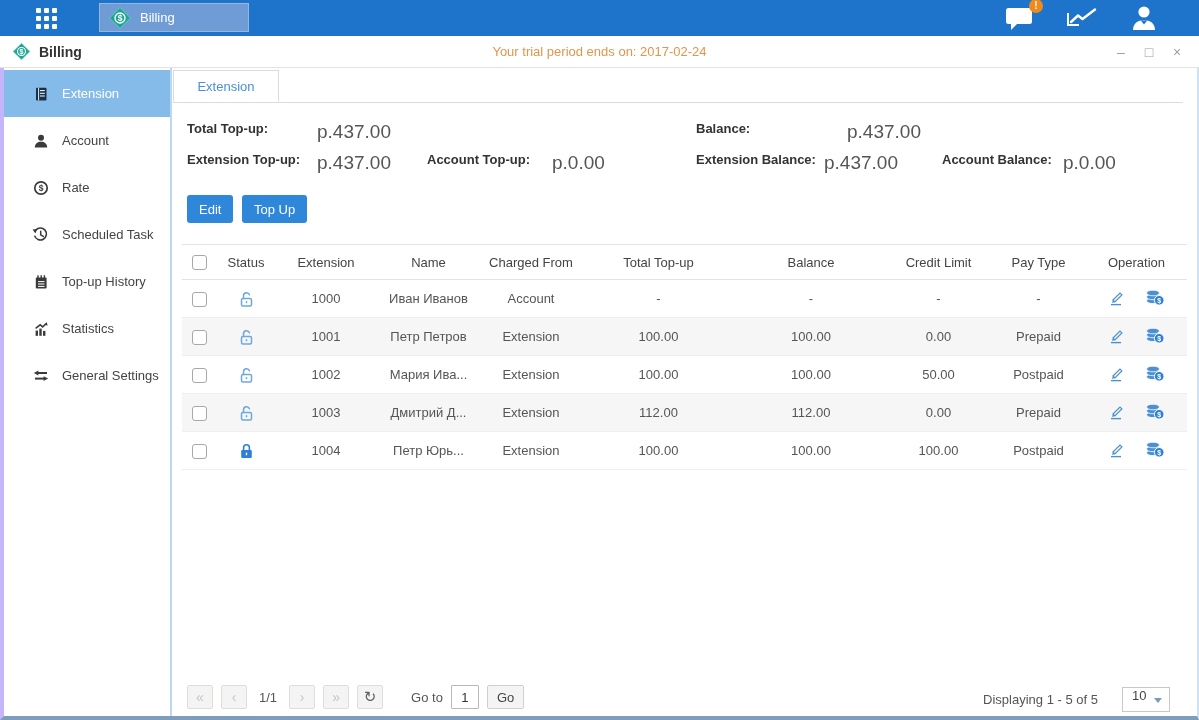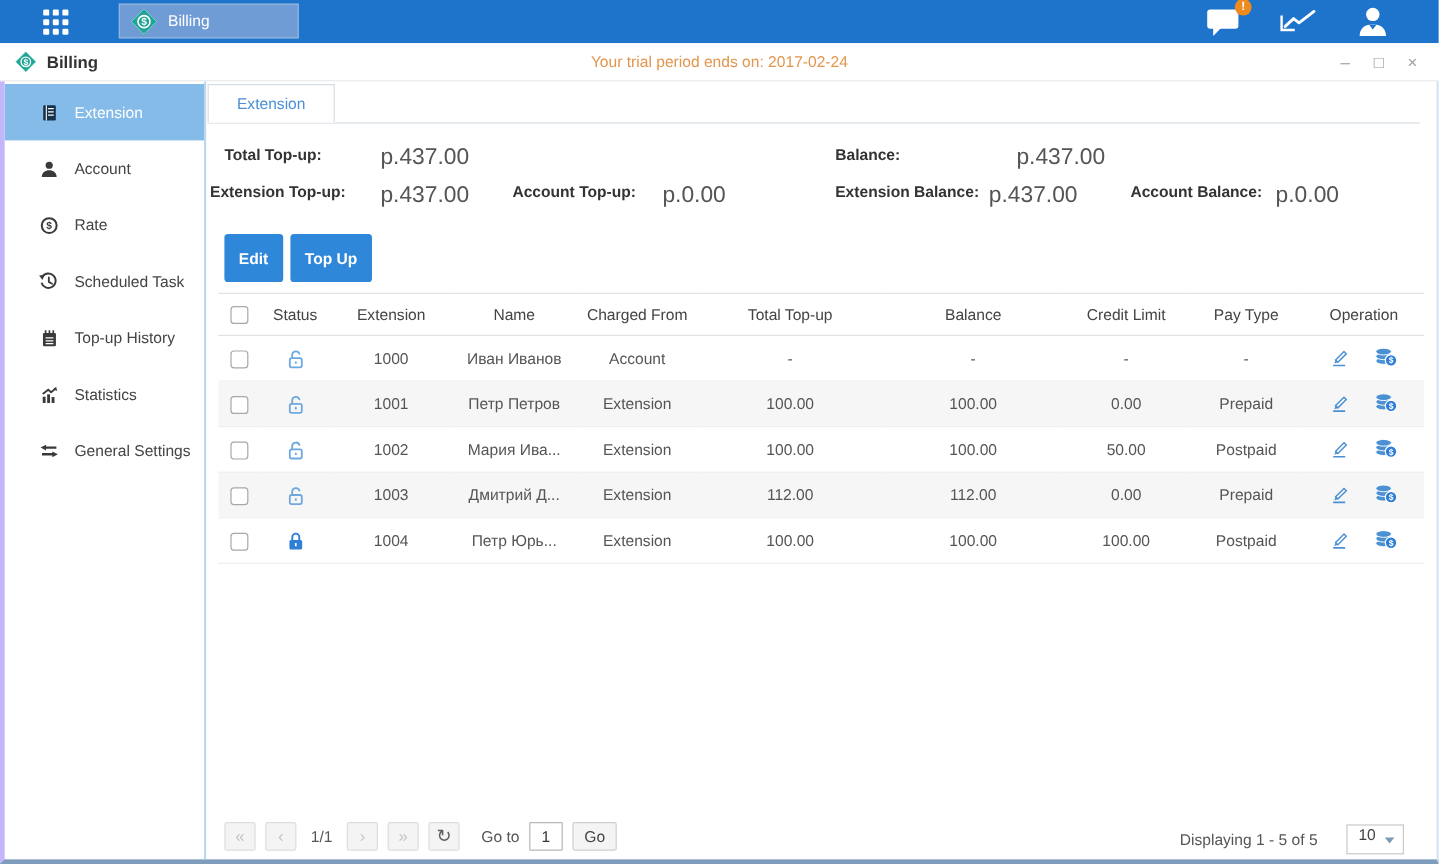--- a/index.html
+++ b/index.html
@@ -39,22 +39,22 @@
 
   
   .main{position:absolute;left:168px;top:0;right:0;bottom:0;background:#fff;}
   .tabbar{position:absolute;left:1px;right:14px;top:2px;height:32px;border-bottom:1px solid #d5dde5;}
   .tab{position:absolute;left:0;top:0;height:32px;width:106px;background:#fff;border:1px solid #d5dde5;border-bottom:1px solid #fff;
     box-sizing:border-box;display:flex;align-items:center;justify-content:center;font-size:13px;color:#4a90d9;cursor:pointer;}
 
   .sum-label{position:absolute;font-size:13px;font-weight:bold;color:#333;white-space:nowrap;}
   .sum-value{position:absolute;font-size:19px;color:#555;white-space:nowrap;}
 
-  .btn{position:absolute;height:40px;background:#2e87d8;color:#fff;border:none;border-radius:3px;
-    font-size:13px;font-family:inherit;cursor:pointer;padding:0 12px;font-weight:bold;}
+  .btn{position:absolute;height:28px;background:#2e87d8;color:#fff;border:none;border-radius:3px;
+    font-size:13px;font-family:inherit;cursor:pointer;padding:0 12px;}
 
   
   .ext-table{position:absolute;left:10px;top:176px;width:1005px;border-collapse:collapse;table-layout:fixed;font-size:13px;}
   .ext-table th{font-weight:normal;color:#444;height:32px;border-top:1px solid #e2e2e2;border-bottom:1px solid #e2e2e2;text-align:center;}
   .ext-table td{height:35px;text-align:center;color:#555;border-bottom:1px solid #eeeeee;overflow:hidden;white-space:nowrap;}
   .ext-table tbody tr:nth-child(even){background:#f6f6f6;}
   input[type=checkbox]{appearance:none;-webkit-appearance:none;width:15px;height:15px;border:1px solid #a8a8a8;
     border-radius:3px;background:#fff;margin:0;vertical-align:middle;cursor:pointer;}
   .status-cell svg{display:none;vertical-align:middle;}
   .status-cell.lock-unlocked svg.lock-open{display:inline;}
@@ -62,21 +62,21 @@
   .op-cell span{display:inline-block;vertical-align:middle;cursor:pointer;}
   .op-cell .op-edit{margin-right:16px;}
 
   
   .footer{position:absolute;left:15px;right:27px;top:617px;height:28px;font-size:13px;color:#555;}
   .pager{display:flex;align-items:center;gap:8px;}
   .pg-btn{width:26px;height:24px;background:#f4f4f4;border:1px solid #e0ddd9;border-radius:2px;
     display:flex;align-items:center;justify-content:center;color:#c8c4c0;font-size:14px;cursor:pointer;box-sizing:border-box;}
   .pg-btn.refresh{color:#5f5f5f;font-size:15px;}
   .pg-text{padding:0 4px;}
-  .goto-label{margin-left:10px;}
+  .goto-label{margin-left:20px;}
   .goto-input{width:26px;height:22px;border:1px solid #b8b8b8;border-radius:1px;text-align:center;font-size:13px;
     font-family:inherit;color:#333;padding:0;}
   .go-btn{height:24px;background:#f4f4f4;border:1px solid #cfcfcf;border-radius:2px;font-size:13px;
     font-family:inherit;color:#444;padding:0 9px;cursor:pointer;}
   .footer-right{position:absolute;right:0;top:0;height:28px;display:flex;align-items:center;gap:24px;}
   .page-size{position:relative;width:48px;height:25px;border:1px solid #c9c9c9;background:#fff;
     display:flex;align-items:flex-start;padding-left:9px;box-sizing:border-box;cursor:pointer;color:#444;}
   .caret{position:absolute;right:7px;top:10px;width:0;height:0;border-left:4.5px solid transparent;
     border-right:4.5px solid transparent;border-top:5px solid #7d9bb5;}
 </style>
@@ -241,21 +241,21 @@
     <div class="main">
       <div class="tabbar">
         <div class="tab">Extension</div>
       </div>
 
       <span class="sum-label" style="left:15px;top:53px">Total Top-up:</span>
       <span class="sum-value" style="left:145px;top:53px">p.437.00</span>
       <span class="sum-label" style="left:524px;top:53px">Balance:</span>
       <span class="sum-value" style="left:675px;top:53px">p.437.00</span>
 
-      <span class="sum-label" style="left:3px;top:84px">Extension Top-up:</span>
+      <span class="sum-label" style="left:15px;top:84px">Extension Top-up:</span>
       <span class="sum-value" style="left:145px;top:84px">p.437.00</span>
       <span class="sum-label" style="left:255px;top:84px">Account Top-up:</span>
       <span class="sum-value" style="left:380px;top:84px">p.0.00</span>
       <span class="sum-label" style="left:524px;top:84px">Extension Balance:</span>
       <span class="sum-value" style="left:652px;top:84px">p.437.00</span>
       <span class="sum-label" style="left:770px;top:84px">Account Balance:</span>
       <span class="sum-value" style="left:891px;top:84px">p.0.00</span>
 
       <button class="btn" style="left:15px;top:127px">Edit</button>
       <button class="btn" style="left:70px;top:127px">Top Up</button>

